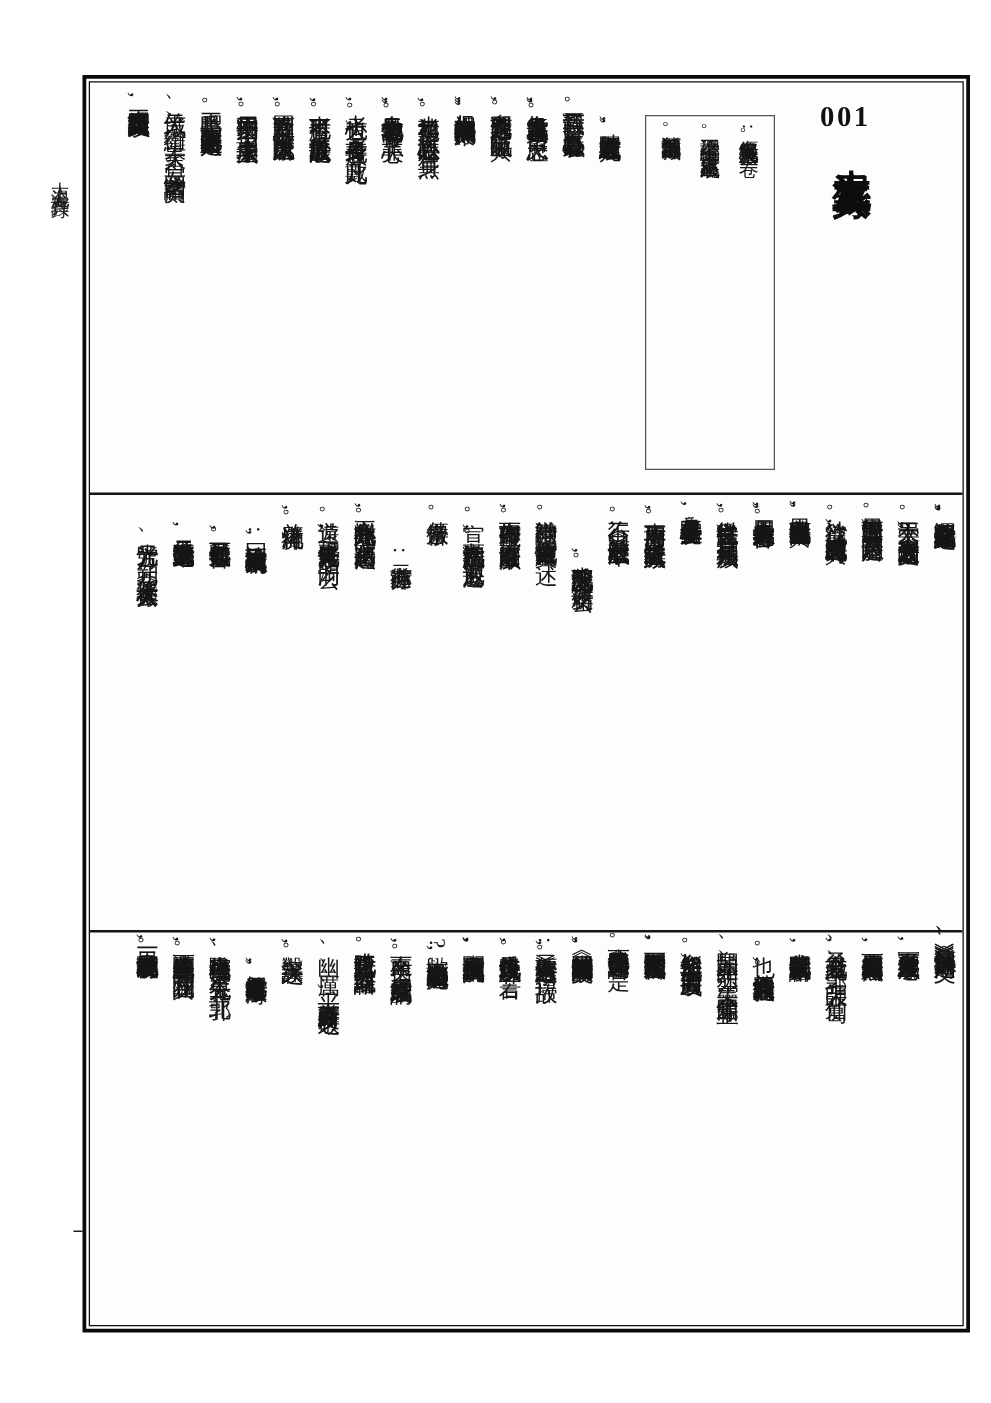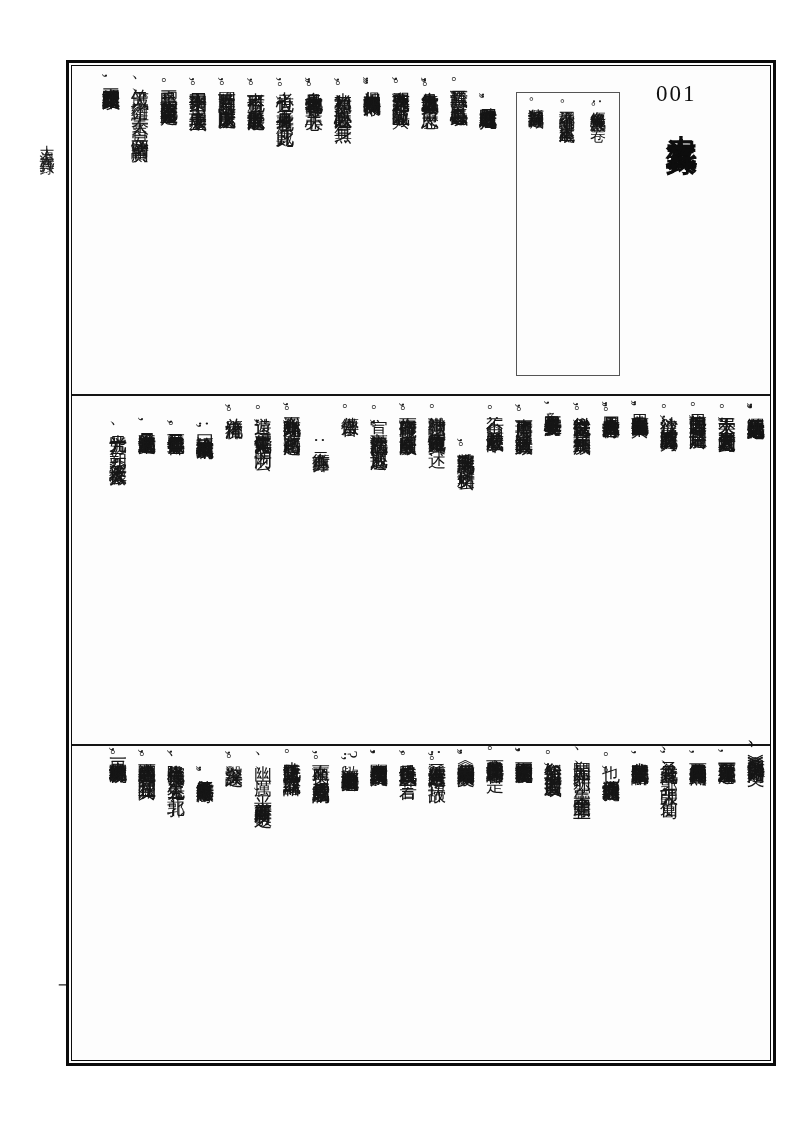--- a/index.html
+++ b/index.html
@@ -28,21 +28,21 @@
   .i1 { text-indent:18px; }
   .i2 { text-indent:36px; }
   .t2 { letter-spacing:-1.5px; }
   .t3 { letter-spacing:-3px; }
 
   .s1-text { left:6px; top:12px; width:424px; height:312px; }
   .s2-text { left:6px; top:8px;  width:692px; height:338px; }
   .s3-text { left:6px; top:5px;  width:692px; height:306px; }
 
   .page-number { position:absolute; left:584px; top:15px; font-size:23px;
-    font-weight:400; letter-spacing:2px; color:#111; }
+    font-weight:700; letter-spacing:2px; color:#111; }
   .main-title { position:absolute; left:588px; top:44px; height:218px;
     writing-mode:vertical-rl; text-orientation:upright; font-size:31px;
     font-weight:bold; letter-spacing:2px; color:#0d0d0d; }
 
   .colophon-box { position:absolute; left:444px; top:26px; width:104px; height:284px;
     border:1px solid #555; }
   .colophon-text { position:absolute; inset:7px 5px; writing-mode:vertical-rl;
     text-orientation:mixed; }
   .colophon-text .c { line-height:31px; font-size:16px; letter-spacing:-0.5px; }
 

